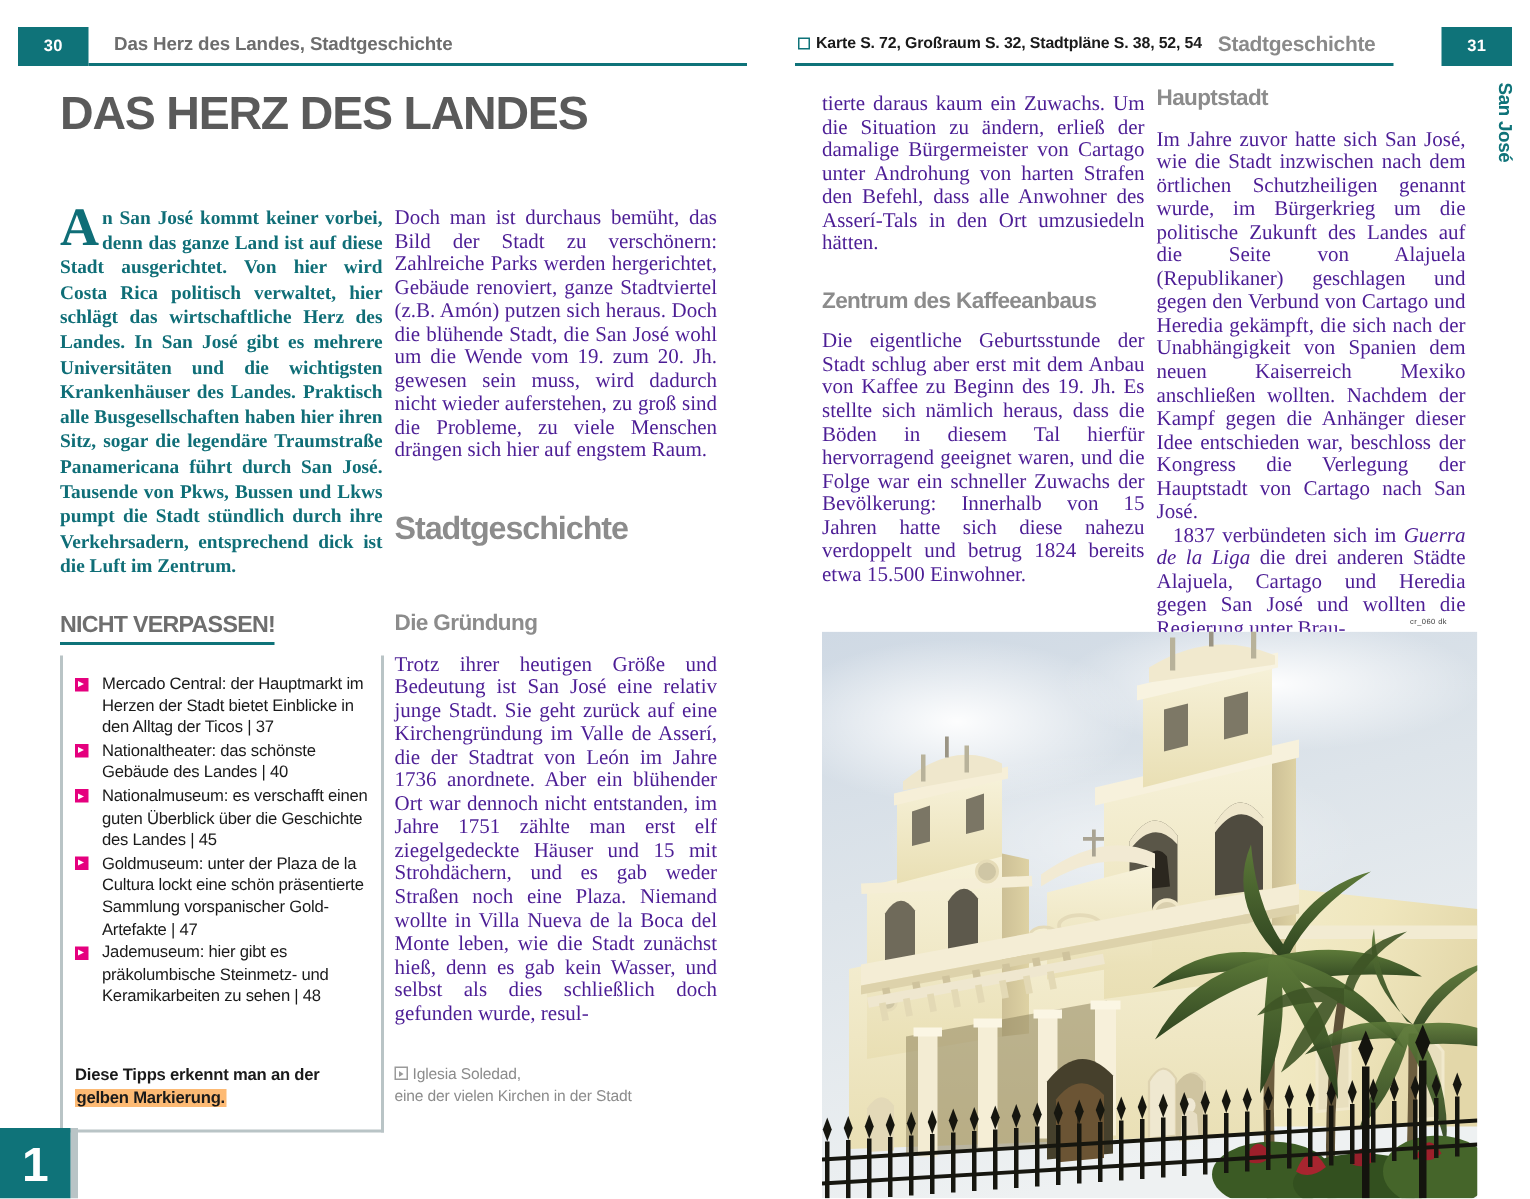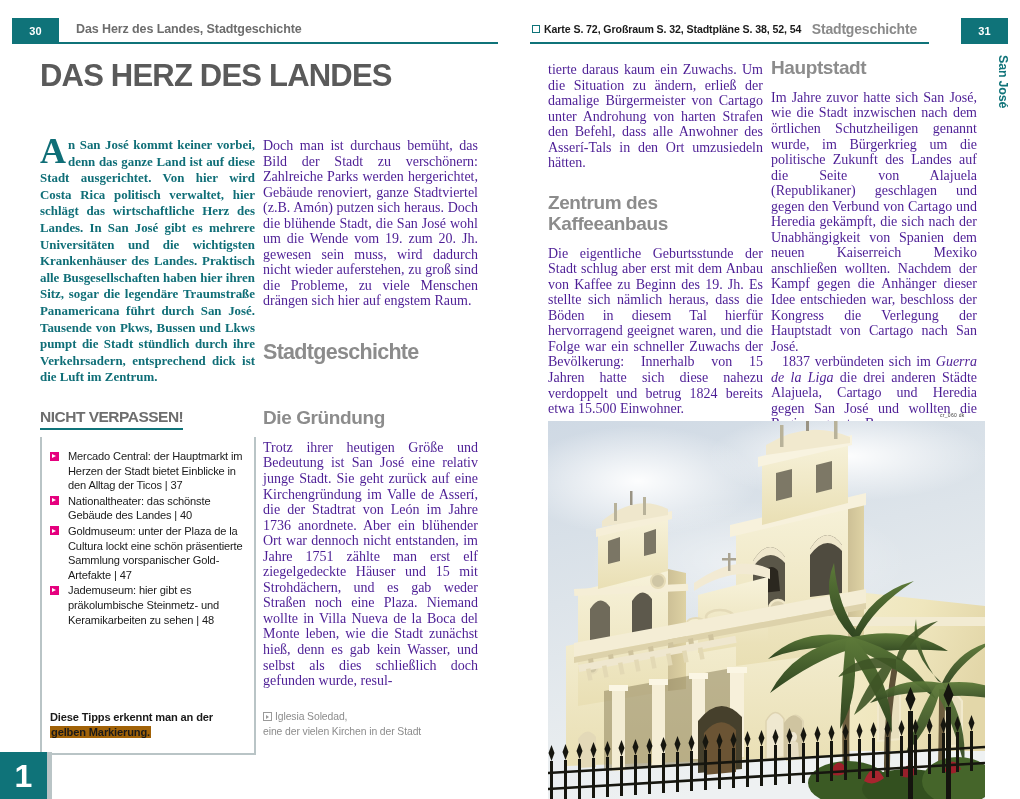--- a/index.html
+++ b/index.html
@@ -141,21 +141,21 @@
   }
   h2.section {
     font-size: 21.5px;
     font-weight: bold;
     color: #8c8c8c;
     letter-spacing: -0.7px;
     line-height: 1.05;
     margin-bottom: 14px;
   }
   h3.sub {
-    font-size: 19px;
+    font-size: 15px;
     font-weight: bold;
     color: #8c8c8c;
     letter-spacing: -0.4px;
     line-height: 1.1;
     margin-bottom: 11px;
   }
 
   
   p.body {
     font-family: "Liberation Serif", serif;
@@ -243,21 +243,21 @@
   .tips-note {
     position: absolute;
     left: 8px; bottom: 13px;
     font-size: 11.1px;
     line-height: 15px;
     font-weight: bold;
     color: #1a1a1a;
     letter-spacing: -0.15px;
     width: 190px;
   }
-  .hl { background: #a16207; padding: 0 1px; }
+  .hl { background: #fdba74; padding: 0 1px; }
 
   
   .caption {
     position: absolute;
     left: 263px; top: 710px;
     width: 225px;
     font-size: 10.4px;
     line-height: 14.5px;
     color: #8c8c8c;
     letter-spacing: -0.1px;
@@ -334,20 +334,24 @@
       <div class="tips-title">NICHT VERPASSEN!</div>
       <div class="tips-body">
         <ul class="tips-list">
           <li>
             <span class="arrow-bullet"></span>
             <span class="b">Mercado Central:</span><span> der Hauptmarkt im Herzen der Stadt bietet Einblicke in den Alltag der Ticos | 37</span>
           </li>
           <li>
             <span class="arrow-bullet"></span>
             <span class="b">Nationaltheater:</span><span> das schönste Gebäude des Landes | 40</span>
+          </li>
+          <li>
+            <span class="arrow-bullet"></span>
+            <span class="b">Nationalmuseum:</span><span> es verschafft einen guten Überblick über die Geschichte des Landes | 45</span>
           </li>
           <li>
             <span class="arrow-bullet"></span>
             <span class="b">Goldmuseum:</span><span> unter der Plaza de la Cultura lockt eine schön präsentierte Sammlung vorspanischer Gold-Artefakte | 47</span>
           </li>
           <li>
             <span class="arrow-bullet"></span>
             <span class="b">Jademuseum:</span><span> hier gibt es präkolumbische Steinmetz- und Keramikarbeiten zu sehen | 48</span>
           </li>
         </ul>

